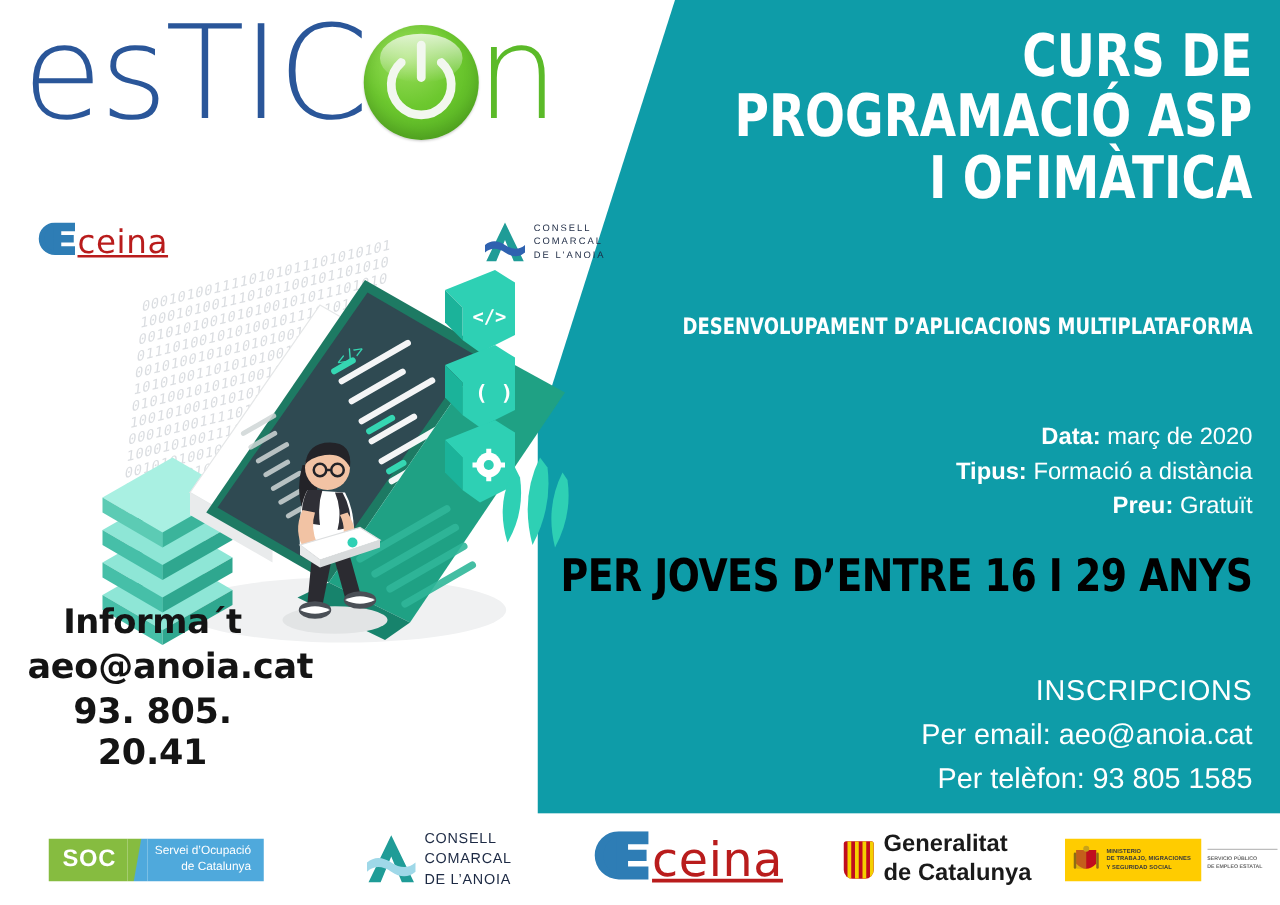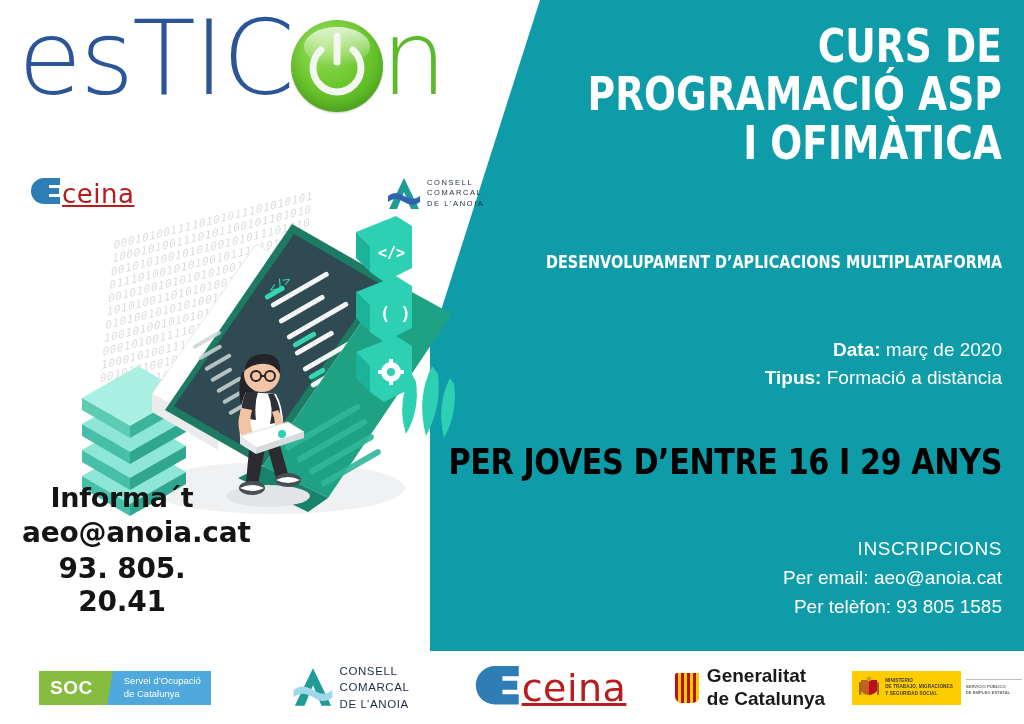--- a/index.html
+++ b/index.html
@@ -158,35 +158,35 @@
     transform: scaleX(.84);
     transform-origin: 100% 0;
     white-space: nowrap;
   }
 
   #inscriptions {
     right: 22px; top: 535px;
     text-align: right;
     color: #ffffff;
     font-family: "Liberation Sans", sans-serif;
-    font-size: 19px;
+    font-size: 23px;
     line-height: 1.52;
   }
   #inscriptions .ins-head { letter-spacing: .6px; }
 
   
   #footer {
     position: absolute; left: 0; top: 651px;
     width: 1024px; height: 73px;
     background: #ffffff; z-index: 6;
     display: flex; align-items: center;
   }
   .foot-slot { display: flex; align-items: center; justify-content: center; }
 
-  .soc-logo { display: flex; height: 34px; align-items: stretch; }
+  .soc-logo { display: flex; height: 34px; align-items: stretch; text-align: right; }
   .soc-green {
     background: #86BC40; color: #fff; display: flex; align-items: center;
     padding: 0 9px 0 11px; font-weight: 700; font-size: 19px; letter-spacing: .5px;
     font-family: "Liberation Sans", sans-serif;
   }
   .soc-slash { width: 16px; background: linear-gradient(100deg,#86BC40 48%, #4FA9DC 52%); }
   .soc-blue {
     background: #4FA9DC; color: #fff; display: flex; flex-direction: column;
     justify-content: center; padding: 0 10px 0 6px;
     font-size: 9.5px; line-height: 1.28; font-family: "Liberation Sans", sans-serif;
@@ -434,20 +434,24 @@
   <div id="course-subtitle" class="teal-content">DESENVOLUPAMENT D’APLICACIONS MULTIPLATAFORMA</div>
 
   <div id="details" class="teal-content">
     <div>
       <b>Data:</b>
       <span>març de 2020</span>
     </div>
     <div>
       <b>Tipus:</b>
       <span>Formació a distància</span>
+    </div>
+    <div>
+      <b>Preu:</b>
+      <span>Gratuït</span>
     </div>
   </div>
 
   <div id="audience" class="teal-content">PER JOVES D’ENTRE 16 I 29 ANYS</div>
 
   <div id="inscriptions" class="teal-content">
     <div class="ins-head">INSCRIPCIONS</div>
     <div>Per email: aeo@anoia.cat</div>
     <div>Per telèfon: 93 805 1585</div>
   </div>

